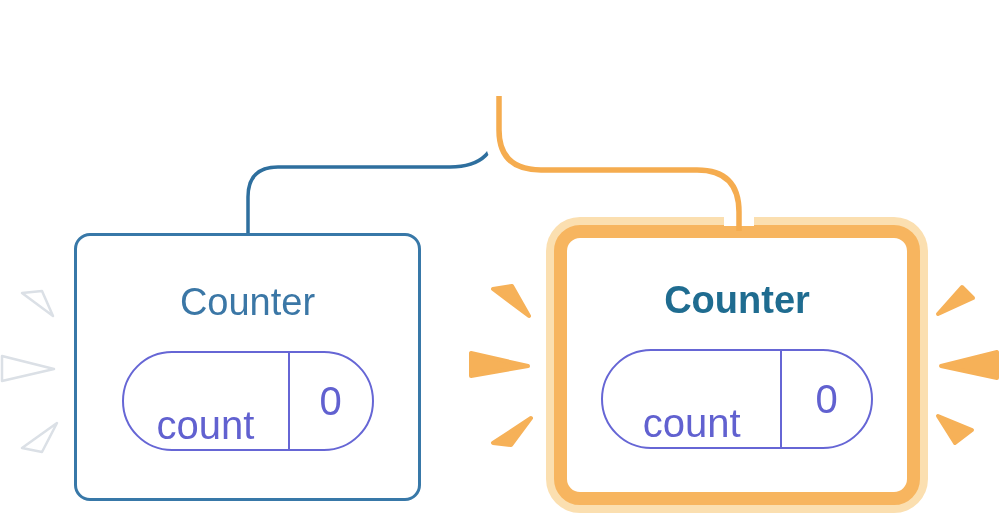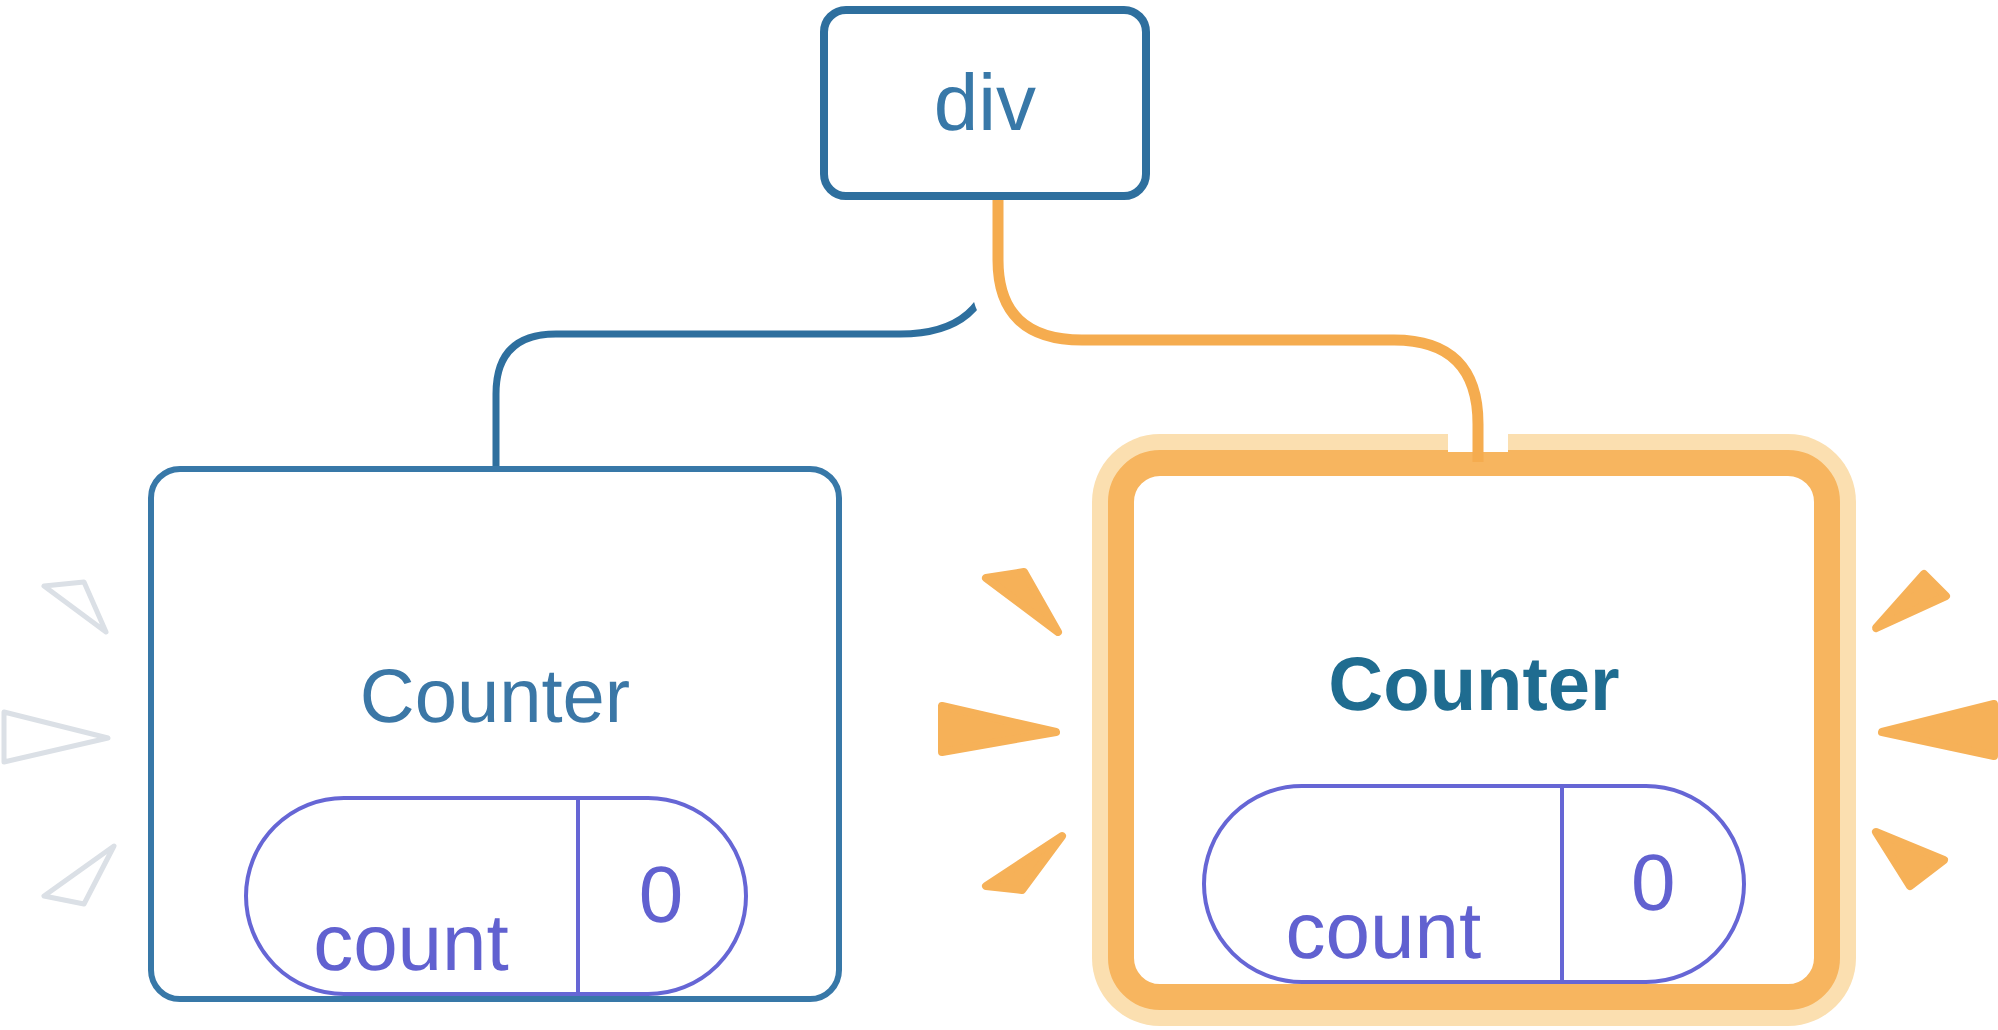--- a/index.html
+++ b/index.html
@@ -43,21 +43,21 @@
   }
 
   
   .card {
     position: absolute;
     box-sizing: border-box;
     background: #ffffff;
     display: flex;
     flex-direction: column;
     align-items: center;
-    justify-content: flex-end;
+    justify-content: center;
     gap: 30px;
     z-index: 2;
   }
   .card-left {
     left: 74px; top: 233px;
     width: 347px; height: 268px;
     border: 3px solid #3878a8;
     border-radius: 16px;
   }
   .card-right {
@@ -156,17 +156,14 @@
       <div class="pill-divider"></div>
       <div class="pill-value">0</div>
     </div>
   </div>
 
   <svg class="layer layer-over" viewBox="0 0 999 515">
     <path class="edge-casing" d="M 499,96 L 499,130 Q 499,170 541,170 L 697,170 Q 739,170 739,212 L 739,226"></path>
     <path class="edge-orange" d="M 499,96 L 499,130 Q 499,170 541,170 L 697,170 Q 739,170 739,212 L 739,231"></path>
   </svg>
 
-  <div class="root-node">
-    <span class="root-label">div</span>
-  </div>
 
 </div>
 
 </body></html>

